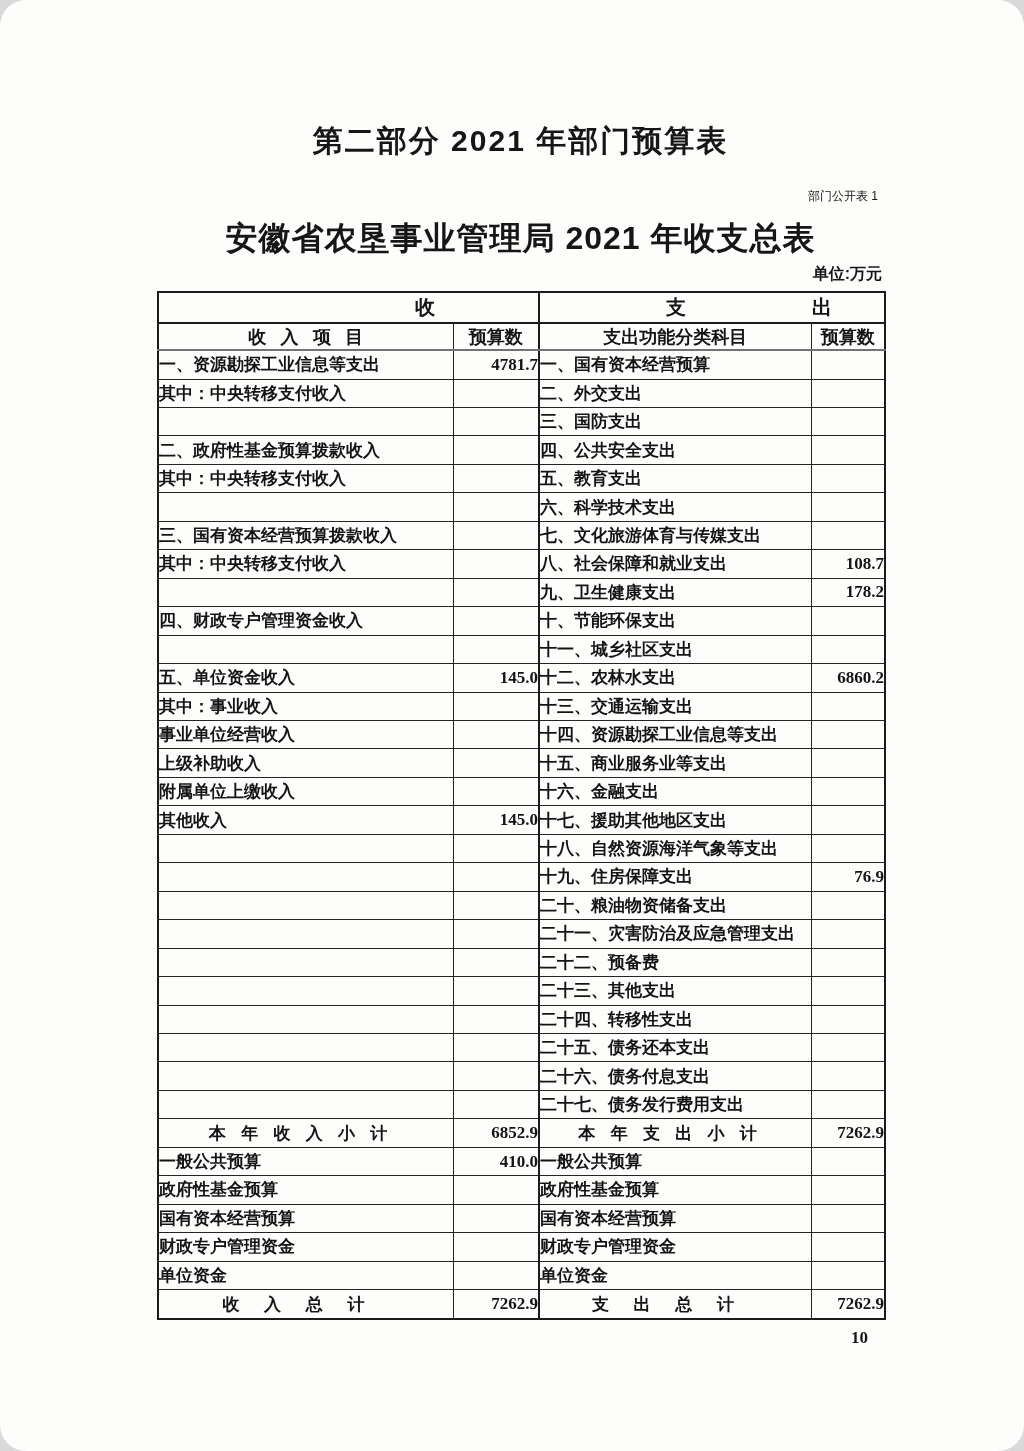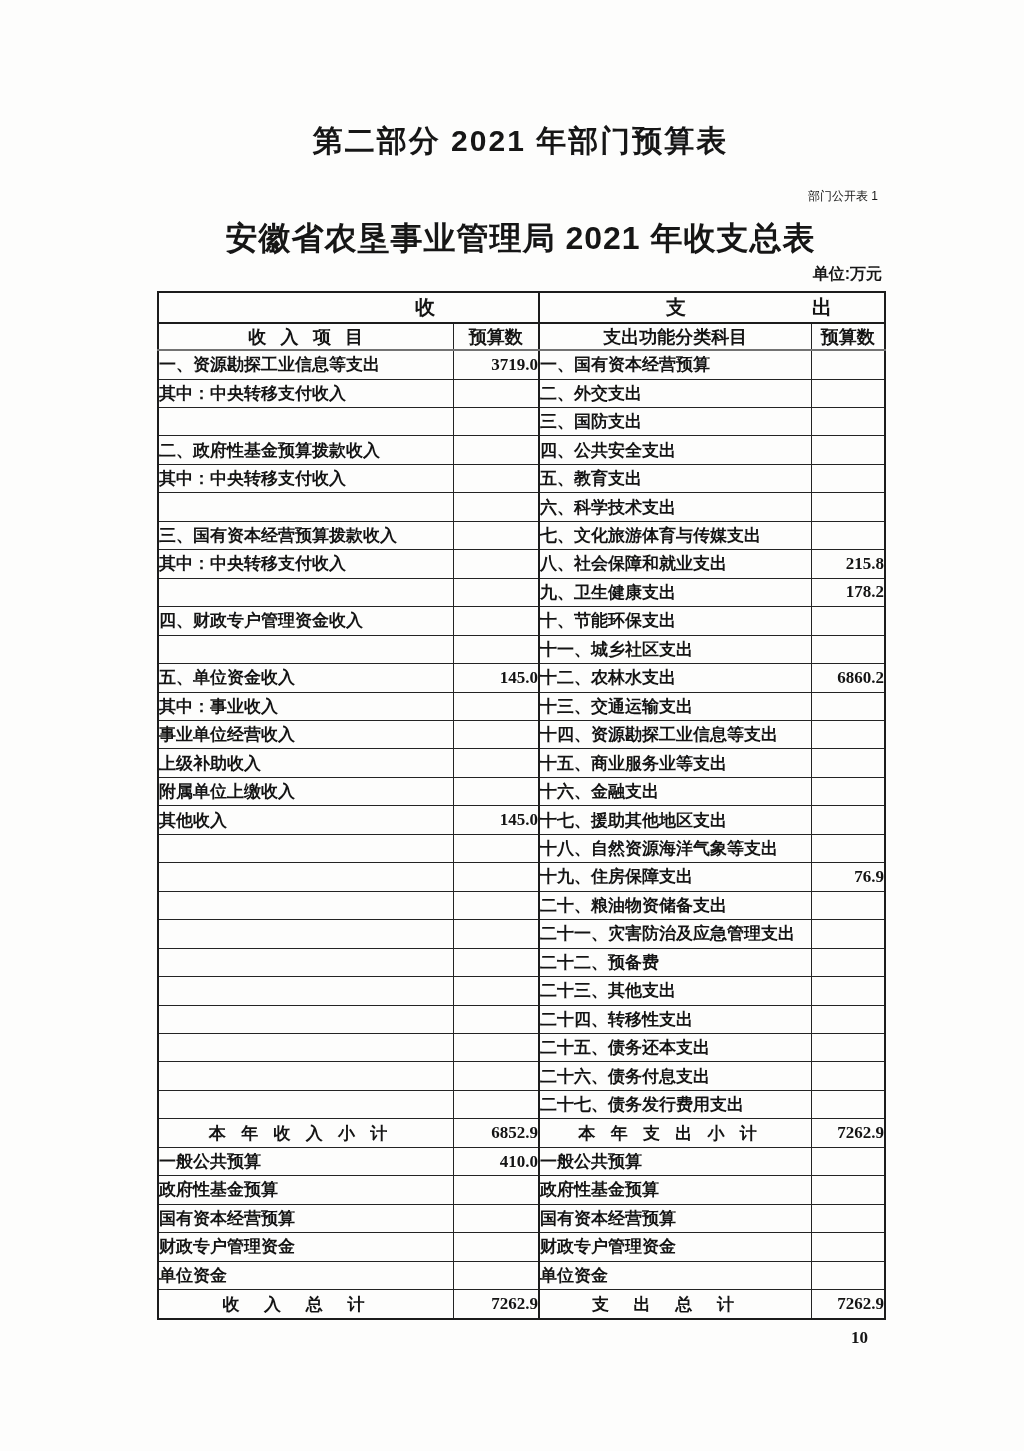--- a/index.html
+++ b/index.html
@@ -4,20 +4,21 @@
 <style>
   html,body{margin:0;padding:0;background:#d9d9d9;}
   .page{
     position:relative;
     width:1024px;height:1451px;
     margin:0 auto;
     background:#fdfdfc;
     color:#161616;
     font-family:"Liberation Sans", sans-serif;
     overflow:hidden;
+    border-radius:26px;
   }
   .sheet{position:absolute;left:157px;top:0;width:727px;height:100%;}
 
   .part-title{
     position:absolute;top:121px;left:0;width:100%;
     text-align:center;font-size:30px;font-weight:700;letter-spacing:2px;
     white-space:nowrap;
   }
   .table-label{
     position:absolute;top:188px;right:6px;
@@ -107,21 +108,21 @@
         <tr class="colhdr-row">
           <th><span class="sp-items">收入项目</span></th>
           <th>预算数</th>
           <th class="xlvl">支出功能分类科目</th>
           <th>预算数</th>
         </tr>
       </thead>
       <tbody id="budget-rows">
           <tr>
             <td class="item lvl1">一、资源勘探工业信息等支出</td>
-            <td class="val">3719.0</td>
+            <td class="val">4781.7</td>
             <td class="item xlvl lvl1">一、国有资本经营预算</td>
             <td class="val"></td>
           </tr>
           <tr>
             <td class="item ind1">其中：中央转移支付收入</td>
             <td class="val"></td>
             <td class="item xlvl lvl1">二、外交支出</td>
             <td class="val"></td>
           </tr>
           <tr>
@@ -151,21 +152,21 @@
           <tr>
             <td class="item lvl1">三、国有资本经营预算拨款收入</td>
             <td class="val"></td>
             <td class="item xlvl lvl1">七、文化旅游体育与传媒支出</td>
             <td class="val"></td>
           </tr>
           <tr>
             <td class="item ind1">其中：中央转移支付收入</td>
             <td class="val"></td>
             <td class="item xlvl lvl1">八、社会保障和就业支出</td>
-            <td class="val">215.8</td>
+            <td class="val">108.7</td>
           </tr>
           <tr>
             <td class="item lvl1"></td>
             <td class="val"></td>
             <td class="item xlvl lvl1">九、卫生健康支出</td>
             <td class="val">178.2</td>
           </tr>
           <tr>
             <td class="item lvl1">四、财政专户管理资金收入</td>
             <td class="val"></td>

